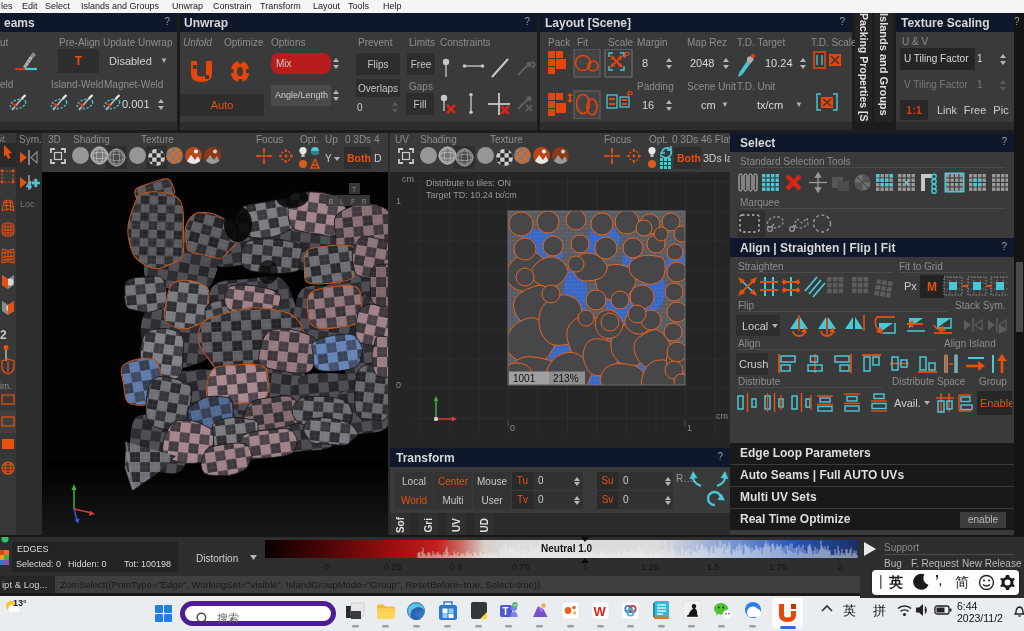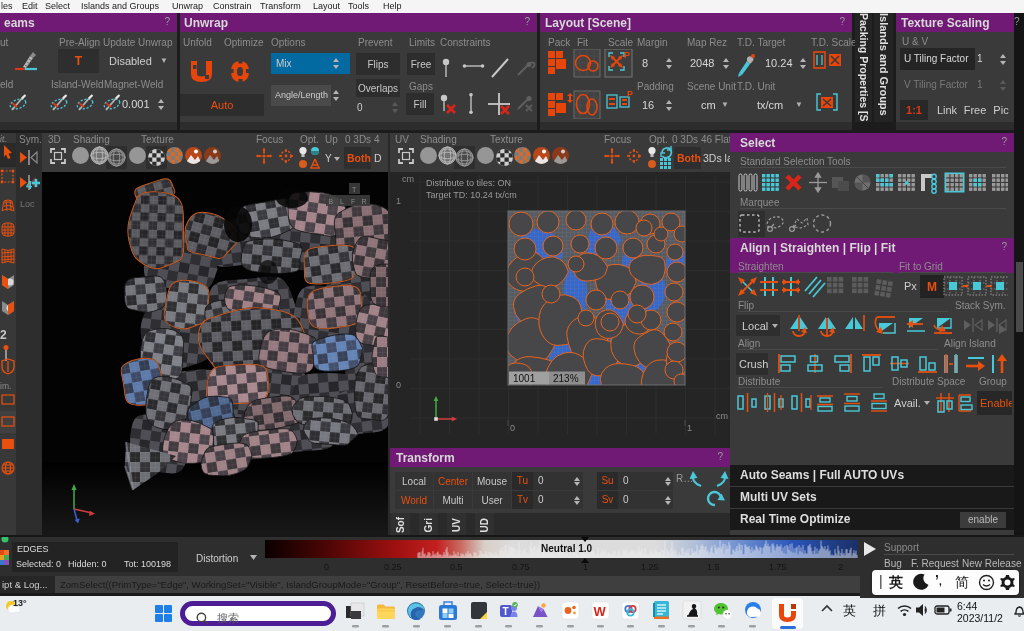--- a/index.html
+++ b/index.html
@@ -1,19 +1,19 @@
 <!DOCTYPE html>
 <html><head>
 <meta charset="utf-8">
 <style>
 * { margin:0; padding:0; box-sizing:border-box; }
 html,body { width:1024px; height:631px; overflow:hidden; background:#222; }
 #root { position:relative; width:1024px; height:631px; font-family:"Liberation Sans", sans-serif; background:#2a2a2a; }
 .abs { position:absolute; }
-.ttl { background:#701a75; color:#d8d8d8; font-weight:bold; font-size:12px; }
+.ttl { background:#0f172a; color:#d8d8d8; font-weight:bold; font-size:12px; }
 .lbl { color:#8d8d8d; font-size:10px; white-space:nowrap; }
 .qm { position:absolute; right:7px; top:3px; color:#9a9a9a; font-size:10px; font-weight:normal; }
 .btn { background:#2d2d2d; color:#c8c8c8; font-size:10px; display:flex; align-items:center; justify-content:center; }
 .orange { color:#e8500f; }
 .spin { position:absolute; display:flex; flex-direction:column; justify-content:center; gap:3px; }
 .spin i { width:0; height:0; border-left:3.5px solid transparent; border-right:3.5px solid transparent; display:block; }
 .spin i.up { border-bottom:4px solid #b5b5b5; }
 .spin i.dn { border-top:4px solid #b5b5b5; }
 .spin.dim i.up { border-bottom-color:#5a5a5a; }
 .spin.dim i.dn { border-top-color:#5a5a5a; }
@@ -76,30 +76,30 @@
         </g>
     <use href="#needle" x="10" y="45"></use>
     <use href="#needle" x="51" y="45"></use>
     <use href="#needle" x="77" y="45"></use>
     <use href="#needle" x="104" y="45"></use>
   </svg>
 </div>
 
 <div class="abs" style="left:180px;top:13px;width:357px;height:109px;background:#3a3a3a;">
   <div class="abs ttl" style="left:0;top:0;width:357px;height:19px;padding:3px 0 0 4px;">Unwrap<span class="qm">?</span></div>
-  <div class="abs lbl" style="left:3px;top:24px;">Unfold</div>
+  <div class="abs lbl" style="left:3px;top:24px;font-style:italic;">Unfold</div>
   <div class="abs lbl" style="left:44px;top:24px;">Optimize</div>
   <div class="abs lbl" style="left:91px;top:24px;">Options</div>
   <div class="abs lbl" style="left:178px;top:24px;">Prevent</div>
   <div class="abs lbl" style="left:229px;top:24px;">Limits</div>
   <div class="abs lbl" style="left:260px;top:24px;">Constraints</div>
   <div class="abs btn" style="left:0px;top:81px;width:84px;height:22px;">
         <span class="orange" style="font-size:11px;">Auto</span>
       </div>
-  <div class="abs" style="left:91px;top:40px;width:79px;height:21px;background:#0369a1;color:#cccccc;font-size:10px;line-height:21px;padding-left:5px;">Mix</div>
+  <div class="abs" style="left:91px;top:40px;width:60px;height:21px;background:#b91c1c;color:#cccccc;font-size:10px;line-height:21px;padding-left:5px;border-radius:8px;">Mix</div>
   <div class="spin" style="left:153px;top:40px;height:21px;">
         <i class="up"></i>
         <i class="dn"></i>
       </div>
   <div class="abs" style="left:91px;top:72px;width:60px;height:21px;background:#4a4a4a;color:#cccccc;font-size:9px;line-height:21px;padding-left:4px;">Angle/Length</div>
   <div class="spin" style="left:153px;top:72px;height:21px;">
         <i class="up"></i>
         <i class="dn"></i>
       </div>
   <div class="abs btn" style="left:176px;top:40px;width:44px;height:22px;">Flips</div>
@@ -1209,21 +1209,21 @@
     <g transform="translate(51,3)">
           <path d="M4 13 L8 5 L13 9 L18 4 L19 11 L12 14 Z" fill="none" stroke="#9a9a9a" stroke-width="1.2" stroke-dasharray="2.5 2"></path>
           <circle cx="3" cy="15" r="2.4" fill="none" stroke="#9a9a9a" stroke-width="1.2"></circle>
           <line x1="4.5" y1="13.5" x2="7" y2="11" stroke="#9a9a9a" stroke-width="1.2"></line>
         </g>
     <g transform="translate(74,3)">
           <circle cx="10" cy="9.5" r="8.5" fill="none" stroke="#9a9a9a" stroke-width="1.4" stroke-dasharray="3 2.6"></circle>
         </g>
   </svg>
 
-  <div class="abs ttl" style="left:0;top:105px;width:284px;height:35px;padding:3px 0 0 10px;">Align | Straighten | Flip | Fit<span class="qm">?</span></div>
+  <div class="abs ttl" style="left:0;top:105px;width:284px;height:19px;padding:3px 0 0 10px;">Align | Straighten | Flip | Fit<span class="qm">?</span></div>
   <div class="abs lbl" style="left:8px;top:128px;">Straighten</div>
   <div class="abs lbl" style="left:169px;top:128px;">Fit to Grid</div>
   <div class="abs" style="left:8px;top:139px;width:155px;height:1px;background:#4a4a4a;"></div>
   <div class="abs" style="left:169px;top:139px;width:107px;height:1px;background:#4a4a4a;"></div>
   <svg class="abs" id="strrow" style="left:8px;top:142px;" width="270" height="24" viewBox="0 0 270 24">
     <defs>
       <g id="fgrid">
             <g fill="#5c5c5c">
               <rect x="0" y="0" width="4.6" height="4.6"></rect>
               <rect x="5.8" y="0" width="4.6" height="4.6"></rect>
@@ -1490,20 +1490,21 @@
         </g>
     <g transform="translate(220,4)">
           <path d="M3 2 L15 2 M3 2 L3 18 M3 18 L15 18" stroke="#e8500f" stroke-width="1.4" fill="none"></path>
           <rect x="5" y="4" width="9" height="4.5" fill="none" stroke="#49c8d8" stroke-width="1.4"></rect>
           <rect x="5" y="12" width="11" height="4.5" fill="none" stroke="#49c8d8" stroke-width="1.4"></rect>
         </g>
     <rect x="241" y="2" width="35" height="24" fill="#272727"></rect>
     <text x="244" y="18" fill="#e8500f" font-size="11" font-family="Liberation Sans">Enable</text>
   </svg>
 
+  <div class="abs" style="left:0;top:310px;width:284px;height:21px;background:#191919;color:#dedede;font-weight:bold;font-size:12px;line-height:21px;padding-left:10px;">Edge Loop Parameters</div>
   <div class="abs" style="left:0;top:332px;width:284px;height:21px;background:#191919;color:#dedede;font-weight:bold;font-size:12px;line-height:21px;padding-left:10px;">Auto Seams | Full AUTO UVs</div>
   <div class="abs" style="left:0;top:354px;width:284px;height:21px;background:#191919;color:#dedede;font-weight:bold;font-size:12px;line-height:21px;padding-left:10px;">Multi UV Sets</div>
   <div class="abs" style="left:0;top:376px;width:284px;height:21px;background:#191919;color:#dedede;font-weight:bold;font-size:12px;line-height:21px;padding-left:10px;">Real Time Optimize
     <span style="position:absolute;right:8px;top:3px;width:46px;height:16px;background:#3c3c3c;color:#b9b9b9;font-weight:normal;font-size:10px;text-align:center;line-height:16px;">enable</span>
   </div>
 </div>
 
 <div class="abs" style="left:1014px;top:16px;color:#9a9a9a;font-size:10px;z-index:3;">?</div>
 
 <div class="abs" style="left:1014px;top:13px;width:10px;height:524px;background:#141414;"></div>

